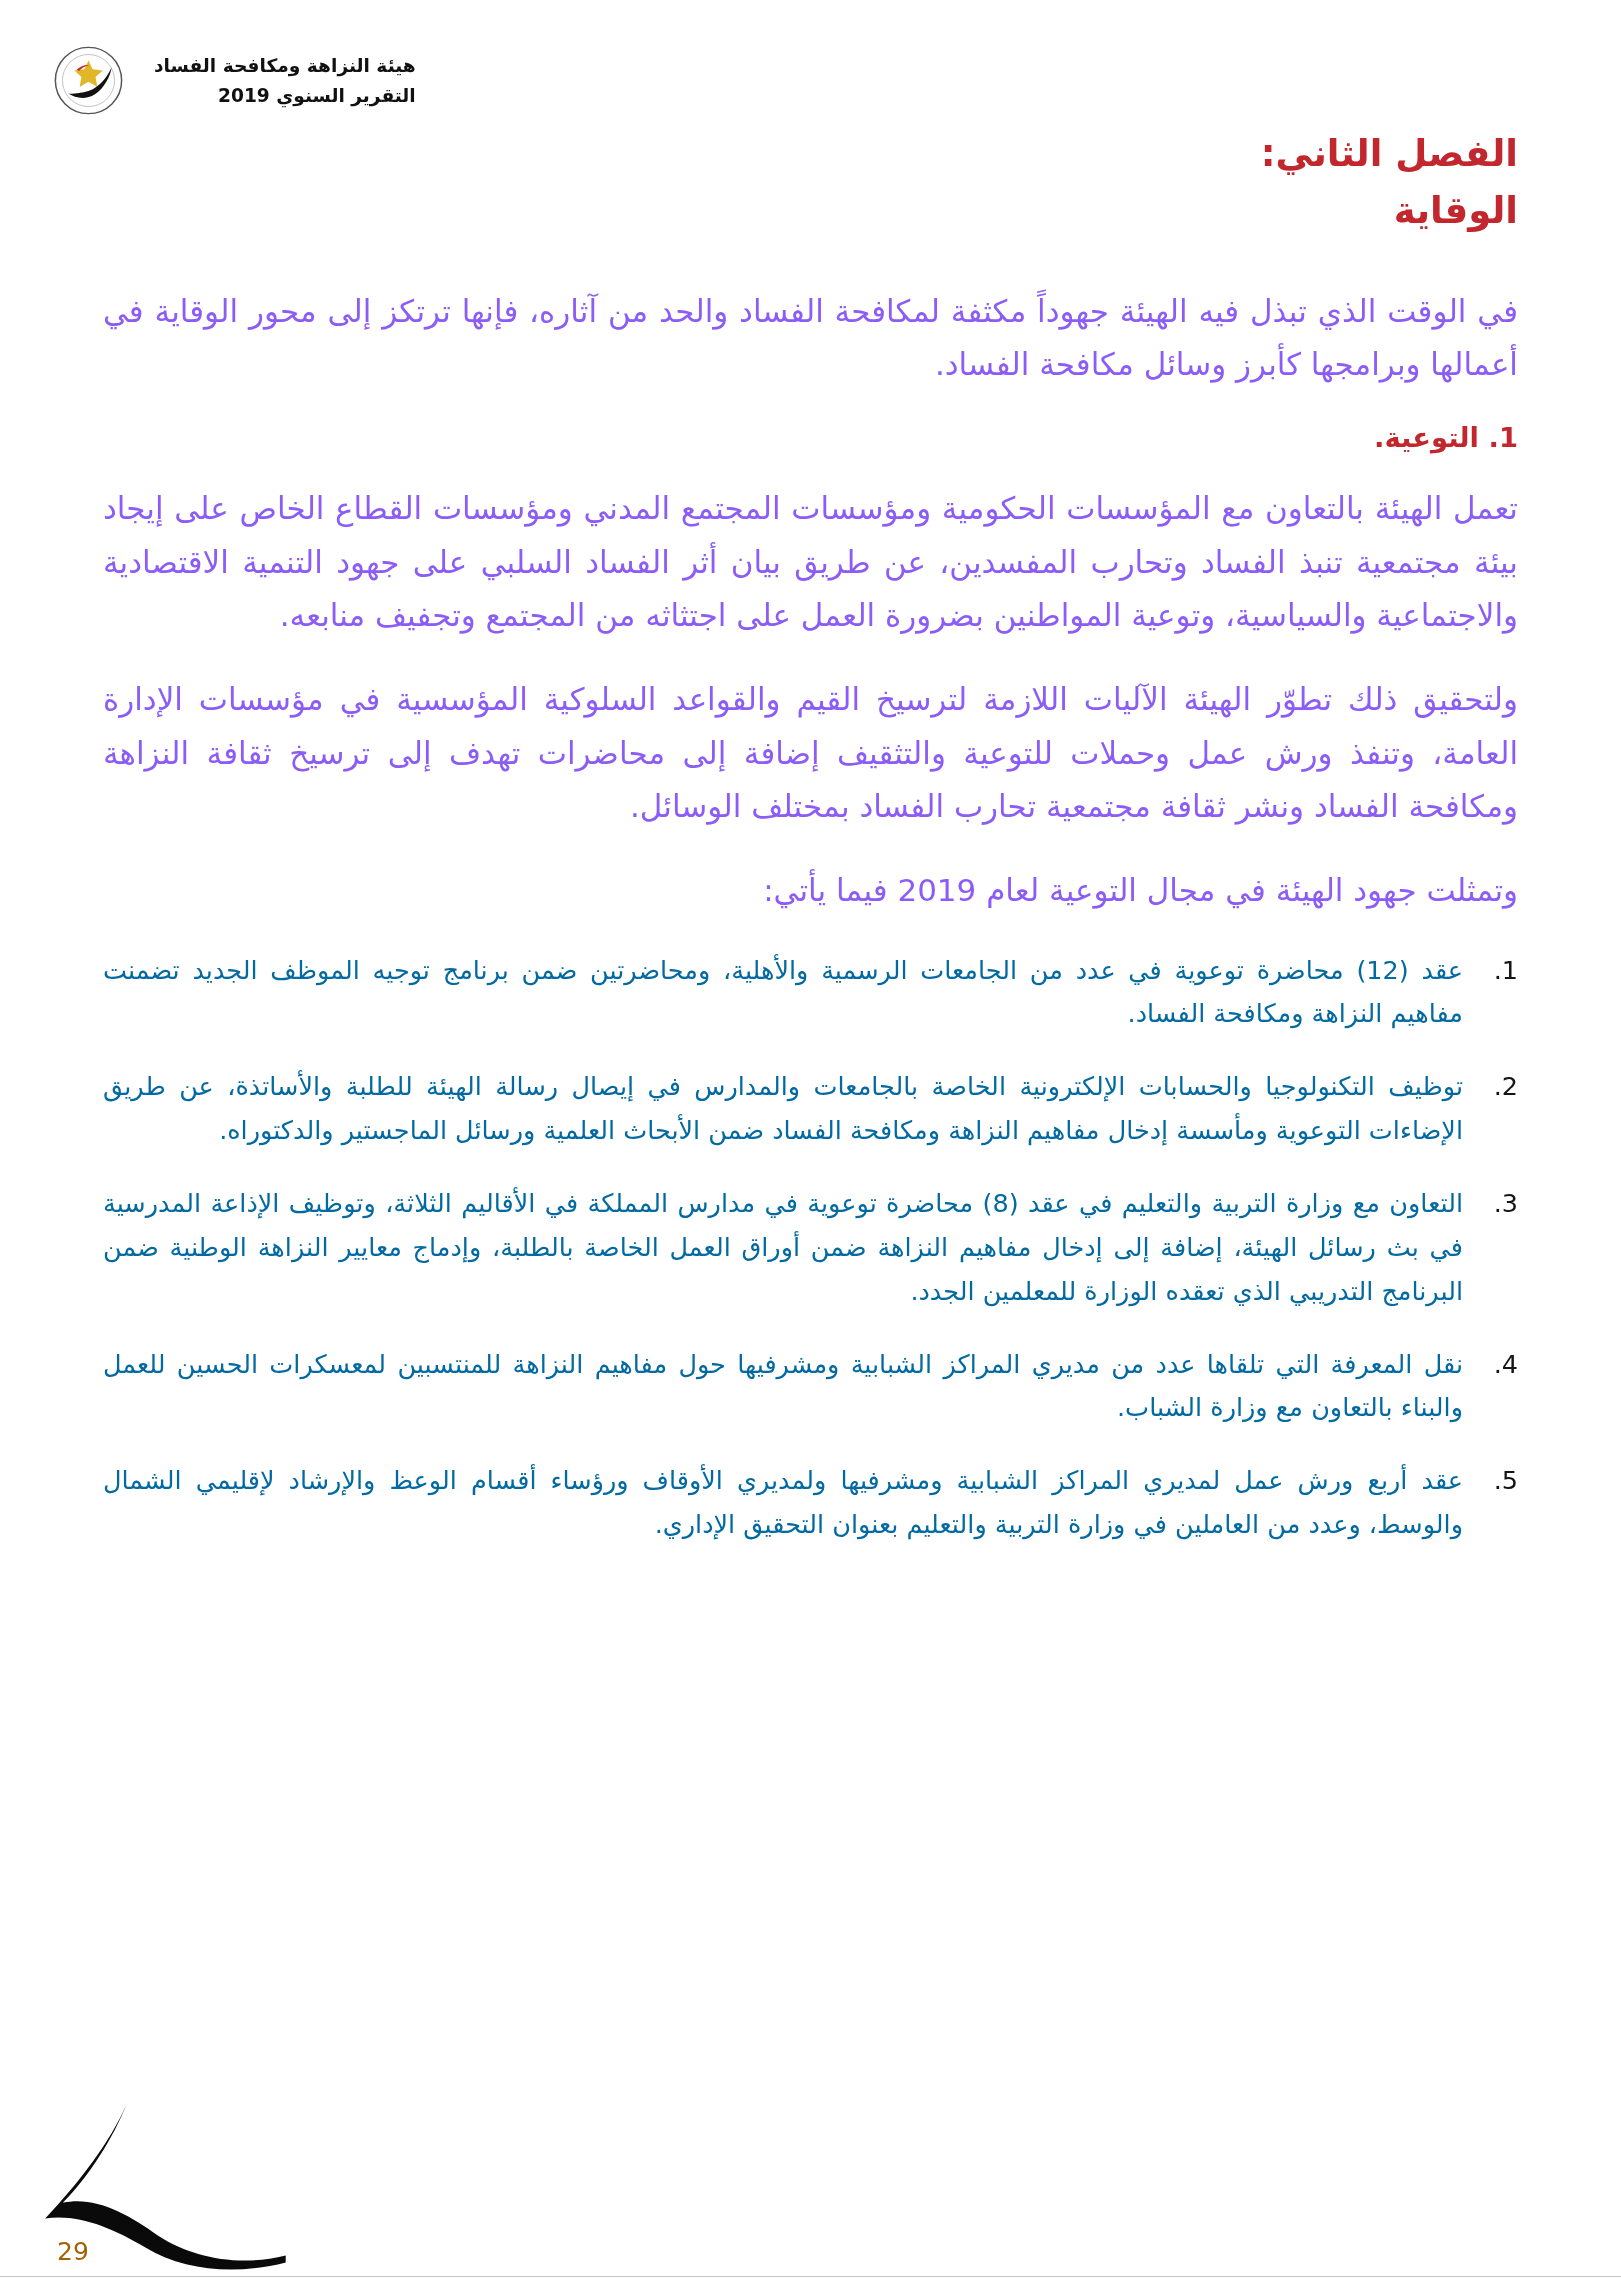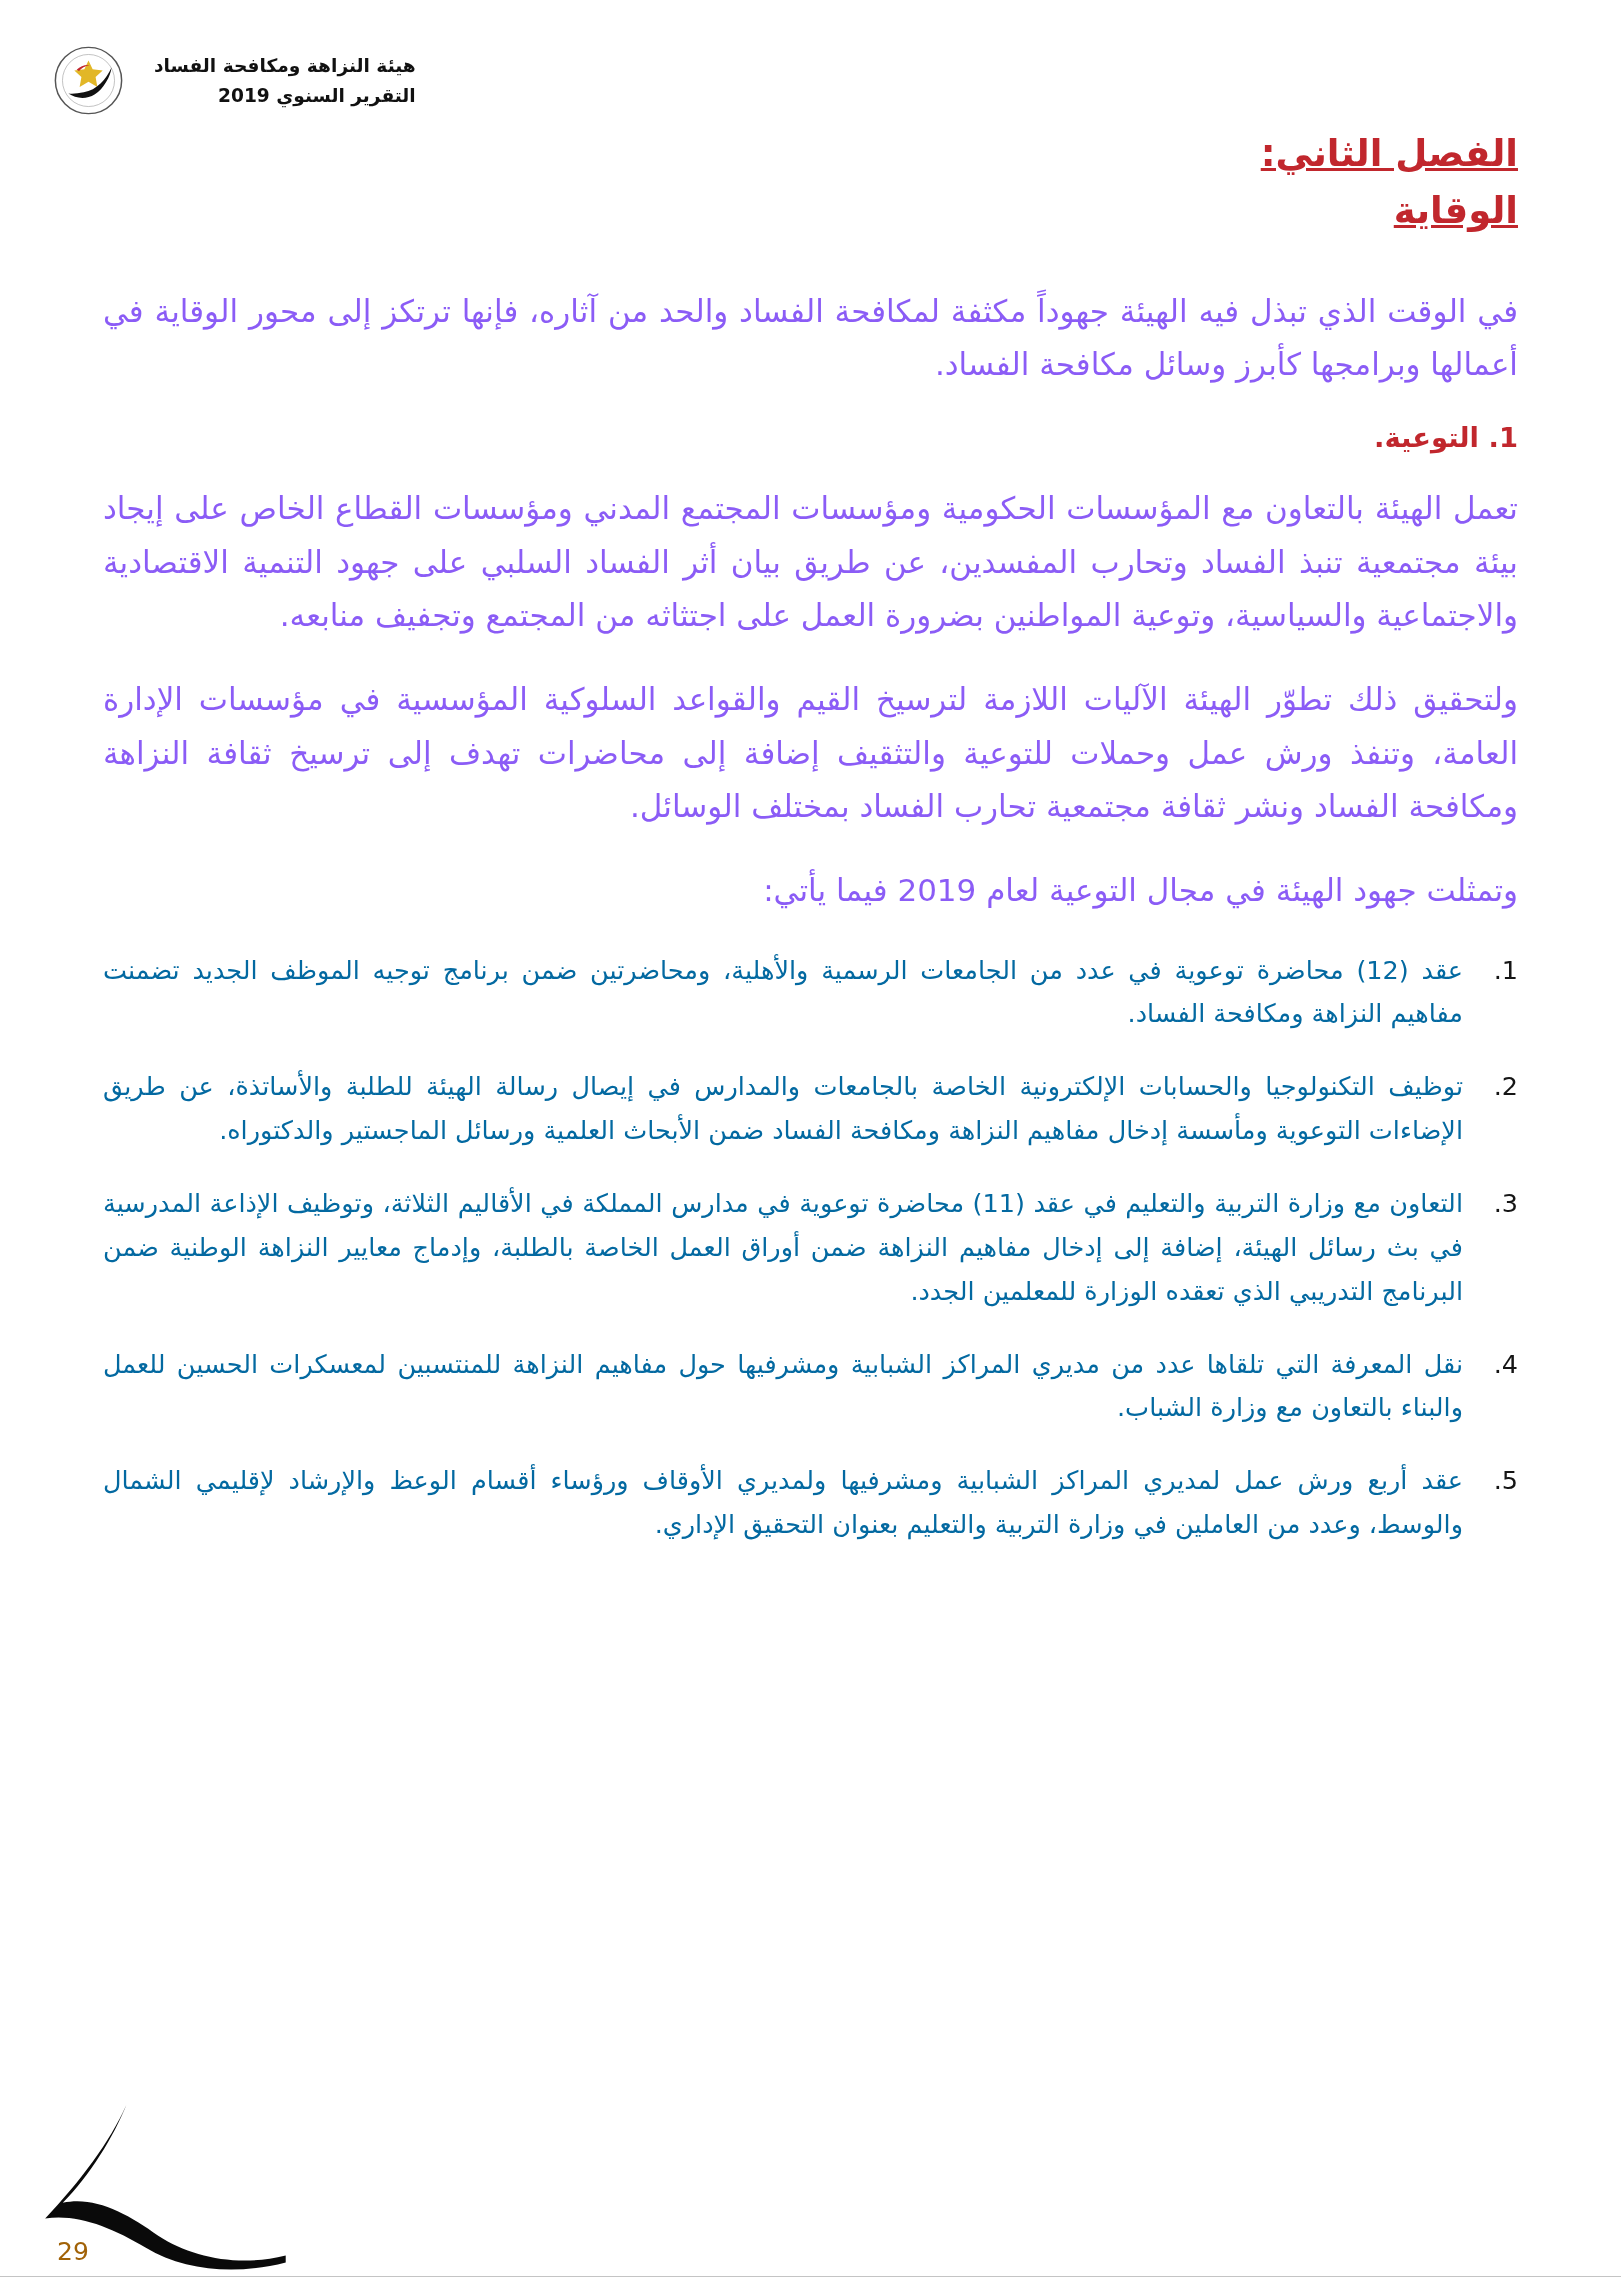--- a/index.html
+++ b/index.html
@@ -49,21 +49,21 @@
     left: 103px;
   }
   .chapter-title {
     color: #c1272d;
     font-size: 37px;
     font-weight: bold;
     line-height: 1.55;
     text-align: right;
     margin-bottom: 45px;
   }
-  .chapter-title .line { display: block; text-decoration: underline; }
+  .chapter-title .line { display: block; }
 
   .para {
     font-size: 31px;
     line-height: 1.72;
     text-align: justify;
     margin-bottom: 31px;
     color: #8b5cf6;
   }
   .section-heading {
     color: #c1272d;
@@ -162,21 +162,21 @@
       <li class="list-item">
         <span class="num">1.</span>
         <span class="txt">عقد (12) محاضرة توعوية في عدد من الجامعات الرسمية والأهلية، ومحاضرتين ضمن برنامج توجيه الموظف الجديد تضمنت مفاهيم النزاهة ومكافحة الفساد.</span>
       </li>
       <li class="list-item">
         <span class="num">2.</span>
         <span class="txt">توظيف التكنولوجيا والحسابات الإلكترونية الخاصة بالجامعات والمدارس في إيصال رسالة الهيئة للطلبة والأساتذة، عن طريق الإضاءات التوعوية ومأسسة إدخال مفاهيم النزاهة ومكافحة الفساد ضمن الأبحاث العلمية ورسائل الماجستير والدكتوراه.</span>
       </li>
       <li class="list-item">
         <span class="num">3.</span>
-        <span class="txt">التعاون مع وزارة التربية والتعليم في عقد (11) محاضرة توعوية في مدارس المملكة في الأقاليم الثلاثة، وتوظيف الإذاعة المدرسية في بث رسائل الهيئة، إضافة إلى إدخال مفاهيم النزاهة ضمن أوراق العمل الخاصة بالطلبة، وإدماج معايير النزاهة الوطنية ضمن البرنامج التدريبي الذي تعقده الوزارة للمعلمين الجدد.</span>
+        <span class="txt">التعاون مع وزارة التربية والتعليم في عقد (8) محاضرة توعوية في مدارس المملكة في الأقاليم الثلاثة، وتوظيف الإذاعة المدرسية في بث رسائل الهيئة، إضافة إلى إدخال مفاهيم النزاهة ضمن أوراق العمل الخاصة بالطلبة، وإدماج معايير النزاهة الوطنية ضمن البرنامج التدريبي الذي تعقده الوزارة للمعلمين الجدد.</span>
       </li>
       <li class="list-item">
         <span class="num">4.</span>
         <span class="txt">نقل المعرفة التي تلقاها عدد من مديري المراكز الشبابية ومشرفيها حول مفاهيم النزاهة للمنتسبين لمعسكرات الحسين للعمل والبناء بالتعاون مع وزارة الشباب.</span>
       </li>
       <li class="list-item">
         <span class="num">5.</span>
         <span class="txt">عقد أربع ورش عمل لمديري المراكز الشبابية ومشرفيها ولمديري الأوقاف ورؤساء أقسام الوعظ والإرشاد لإقليمي الشمال والوسط، وعدد من العاملين في وزارة التربية والتعليم بعنوان التحقيق الإداري.</span>
       </li>
     </ol>

